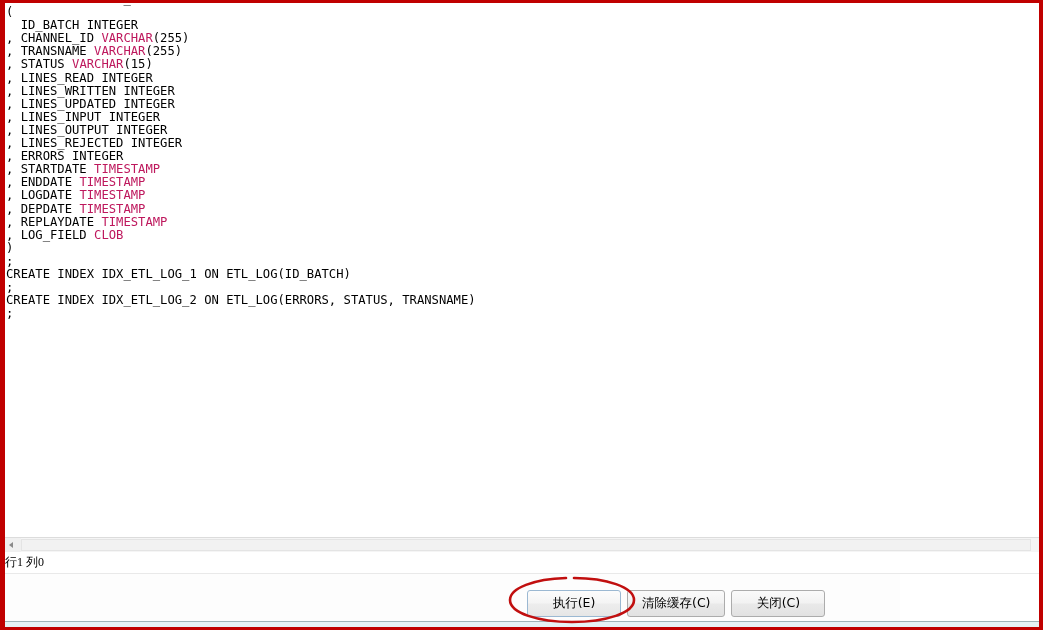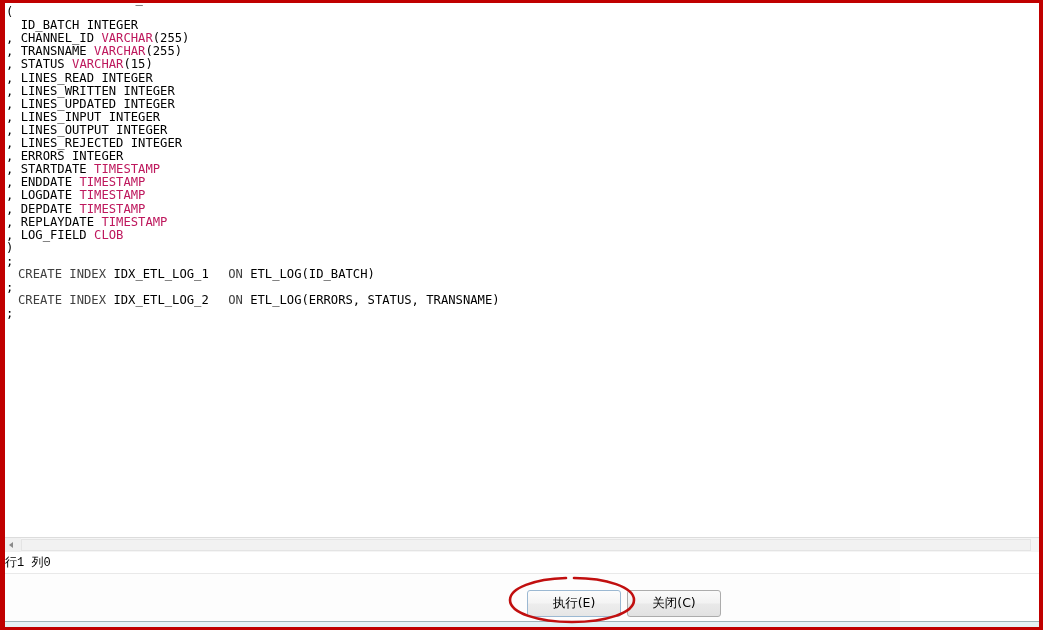--- a/index.html
+++ b/index.html
@@ -46,21 +46,21 @@
     position: absolute;
     left: 1px;
     top: -7px;
     font-family: "DejaVu Sans Mono", "Liberation Mono", monospace;
     font-size: 12.2px;
     line-height: 13.1px;
     white-space: pre;
     color: #000000;
     letter-spacing: 0px;
   }
-  .kw { color: #404040; padding-left: 12px; }
+  .kw { color: #000000; }
   .ty { color: #be185d; }
 
   
   .hscroll {
     position: absolute;
     left: 5px;
     top: 537px;
     width: 1034px;
     height: 15px;
     background: #F0F0F0;
@@ -111,21 +111,21 @@
     width: 1034px;
     height: 22px;
     background: #ffffff;
     border-bottom: 1px solid #E9E9E9;
     box-sizing: border-box;
   }
   .status-text {
     position: absolute;
     left: 0px;
     top: 2px;
-    font-family: Liberation Mono, monospace;
+    font-family: Liberation Serif, serif;
     font-size: 12px;
     color: #000000;
   }
 
   
   .buttonbar {
     position: absolute;
     left: 5px;
     top: 574px;
     width: 895px;
@@ -206,20 +206,21 @@
     </div>
   </div>
 
   <div class="statusbar">
     <span class="status-text">行1 列0</span>
   </div>
 
   <div class="buttonbar">
     <div class="btn-row">
       <button class="btn primary">执行(E)</button>
+      <button class="btn">清除缓存(C)</button>
       <button class="btn">关闭(C)</button>
     </div>
   </div>
 
   <div class="bottom-rule"></div>
   <div class="bottom-band"></div>
 
   <svg class="annot-ellipse" viewBox="0 0 132 50">
     <path d="M 68 3 C 100 3 128 12 128 25 C 128 38 100 47 66 47
              C 32 47 4 38 4 25 C 4 13 28 4 60 3" fill="none" stroke="#C10F0F" stroke-width="2.6" stroke-linecap="round"></path>

